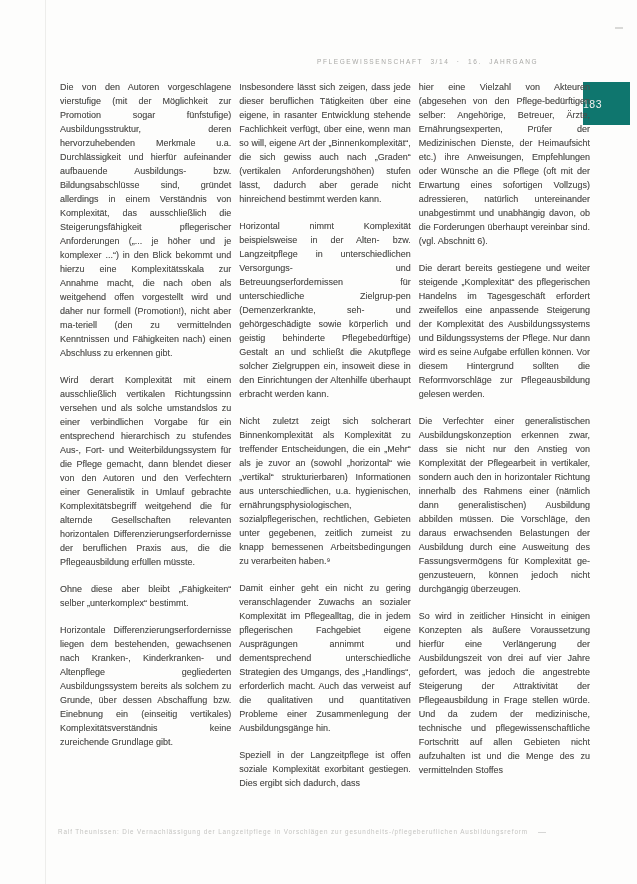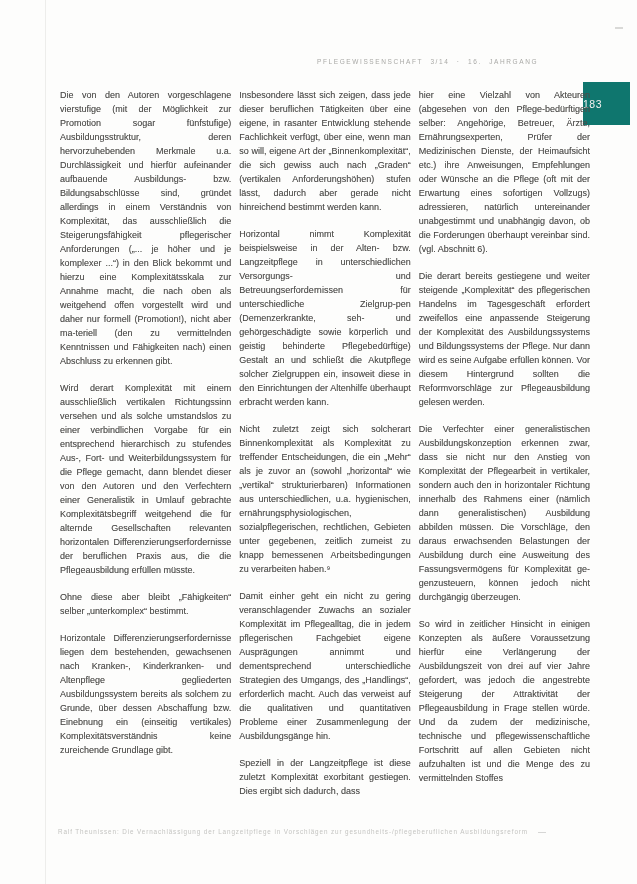--- a/index.html
+++ b/index.html
@@ -34,21 +34,21 @@
     position:absolute;top:80px;left:60px;width:530px;height:752px;
     display:flex;gap:8px;overflow:hidden;
   }
   .col{
     flex:1;min-width:0;
     text-align:justify;
     font-size:9px;line-height:14px;
     color:#4e4d4b;
     text-shadow:0 0 0.6px rgba(78,77,75,0.45);
   }
-  .col p{margin:8px 0 13px 0;}
+  .col p{margin:0 0 13px 0;}
   .footer{
     position:absolute;top:827px;left:58px;width:560px;
     display:flex;align-items:center;gap:10px;
     font-size:6.3px;letter-spacing:0.9px;
     color:#c4c4c1;white-space:nowrap;overflow:hidden;
   }
   .footer .end-mark{color:#b2b2af;font-size:8px;letter-spacing:0;}
 </style>
 </head>
 <body>
@@ -71,21 +71,21 @@
       <p>Wird derart Komplexität mit einem ausschließlich vertikalen Richtungssinn versehen und als solche umstandslos zu einer verbindlichen Vorgabe für ein entsprechend hierarchisch zu stufendes Aus-, Fort- und Weiterbildungssystem für die Pflege gemacht, dann blendet dieser von den Autoren und den Verfechtern einer Generalistik in Umlauf gebrachte Komplexitätsbegriff weitgehend die für alternde Gesellschaften relevanten horizontalen Differenzierungserfordernisse der beruflichen Praxis aus, die die Pflegeausbildung erfüllen müsste.</p>
       <p>Ohne diese aber bleibt „Fähigkeiten“ selber „unterkomplex“ bestimmt.</p>
       <p>Horizontale Differenzierungserfordernisse liegen dem bestehenden, gewachsenen nach Kranken-, Kinderkranken- und Altenpflege gegliederten Ausbildungssystem bereits als solchem zu Grunde, über dessen Abschaffung bzw. Einebnung ein (einseitig vertikales) Komplexitätsverständnis keine zureichende Grundlage gibt.</p>
     </div>
 
     <div class="col">
       <p>Insbesondere lässt sich zeigen, dass jede dieser beruflichen Tätigkeiten über eine eigene, in rasanter Entwicklung stehende Fachlichkeit verfügt, über eine, wenn man so will, eigene Art der „Binnenkomplexität“, die sich gewiss auch nach „Graden“ (vertikalen Anforderungshöhen) stufen lässt, dadurch aber gerade nicht hinreichend bestimmt werden kann.</p>
       <p>Horizontal nimmt Komplexität beispielsweise in der Alten- bzw. Langzeitpflege in unterschiedlichen Versorgungs- und Betreuungserfordernissen für unterschiedliche Zielgrup-pen (Demenzerkrankte, seh- und gehörgeschädigte sowie körperlich und geistig behinderte Pflegebedürftige) Gestalt an und schließt die Akutpflege solcher Zielgruppen ein, insoweit diese in den Einrichtungen der Altenhilfe überhaupt erbracht werden kann.</p>
       <p>Nicht zuletzt zeigt sich solcherart Binnenkomplexität als Komplexität zu treffender Entscheidungen, die ein „Mehr“ als je zuvor an (sowohl „horizontal“ wie „vertikal“ strukturierbaren) Informationen aus unterschiedlichen, u.a. hygienischen, ernährungsphysiologischen, sozialpflegerischen, rechtlichen, Gebieten unter gegebenen, zeitlich zumeist zu knapp bemessenen Arbeitsbedingungen zu verarbeiten haben.⁹</p>
       <p>Damit einher geht ein nicht zu gering veranschlagender Zuwachs an sozialer Komplexität im Pflegealltag, die in jedem pflegerischen Fachgebiet eigene Ausprägungen annimmt und dementsprechend unterschiedliche Strategien des Umgangs, des „Handlings“, erforderlich macht. Auch das verweist auf die qualitativen und quantitativen Probleme einer Zusammenlegung der Ausbildungsgänge hin.</p>
-      <p>Speziell in der Langzeitpflege ist diese zuletzt Komplexität exorbitant gestiegen. Dies ergibt sich dadurch, dass</p>
+      <p>Speziell in der Langzeitpflege ist offen soziale Komplexität exorbitant gestiegen. Dies ergibt sich dadurch, dass</p>
     </div>
 
     <div class="col">
       <p>hier eine Vielzahl von Akteuren (abgesehen von den Pflege-bedürftigen selber: Angehörige, Betreuer, Ärzte, Ernährungsexperten, Prüfer der Medizinischen Dienste, der Heimaufsicht etc.) ihre Anweisungen, Empfehlungen oder Wünsche an die Pflege (oft mit der Erwartung eines sofortigen Vollzugs) adressieren, natürlich untereinander unabgestimmt und unabhängig davon, ob die Forderungen überhaupt vereinbar sind. (vgl. Abschnitt 6).</p>
       <p>Die derart bereits gestiegene und weiter steigende „Komplexität“ des pflegerischen Handelns im Tagesgeschäft erfordert zweifellos eine anpassende Steigerung der Komplexität des Ausbildungssystems und Bildungssystems der Pflege. Nur dann wird es seine Aufgabe erfüllen können. Vor diesem Hintergrund sollten die Reformvorschläge zur Pflegeausbildung gelesen werden.</p>
       <p>Die Verfechter einer generalistischen Ausbildungskonzeption erkennen zwar, dass sie nicht nur den Anstieg von Komplexität der Pflegearbeit in vertikaler, sondern auch den in horizontaler Richtung innerhalb des Rahmens einer (nämlich dann generalistischen) Ausbildung abbilden müssen. Die Vorschläge, den daraus erwachsenden Belastungen der Ausbildung durch eine Ausweitung des Fassungsvermögens für Komplexität ge-genzusteuern, können jedoch nicht durchgängig überzeugen.</p>
       <p>So wird in zeitlicher Hinsicht in einigen Konzepten als äußere Voraussetzung hierfür eine Verlängerung der Ausbildungszeit von drei auf vier Jahre gefordert, was jedoch die angestrebte Steigerung der Attraktivität der Pflegeausbildung in Frage stellen würde. Und da zudem der medizinische, technische und pflegewissenschaftliche Fortschritt auf allen Gebieten nicht aufzuhalten ist und die Menge des zu vermittelnden Stoffes</p>
     </div>
 
   </div>

